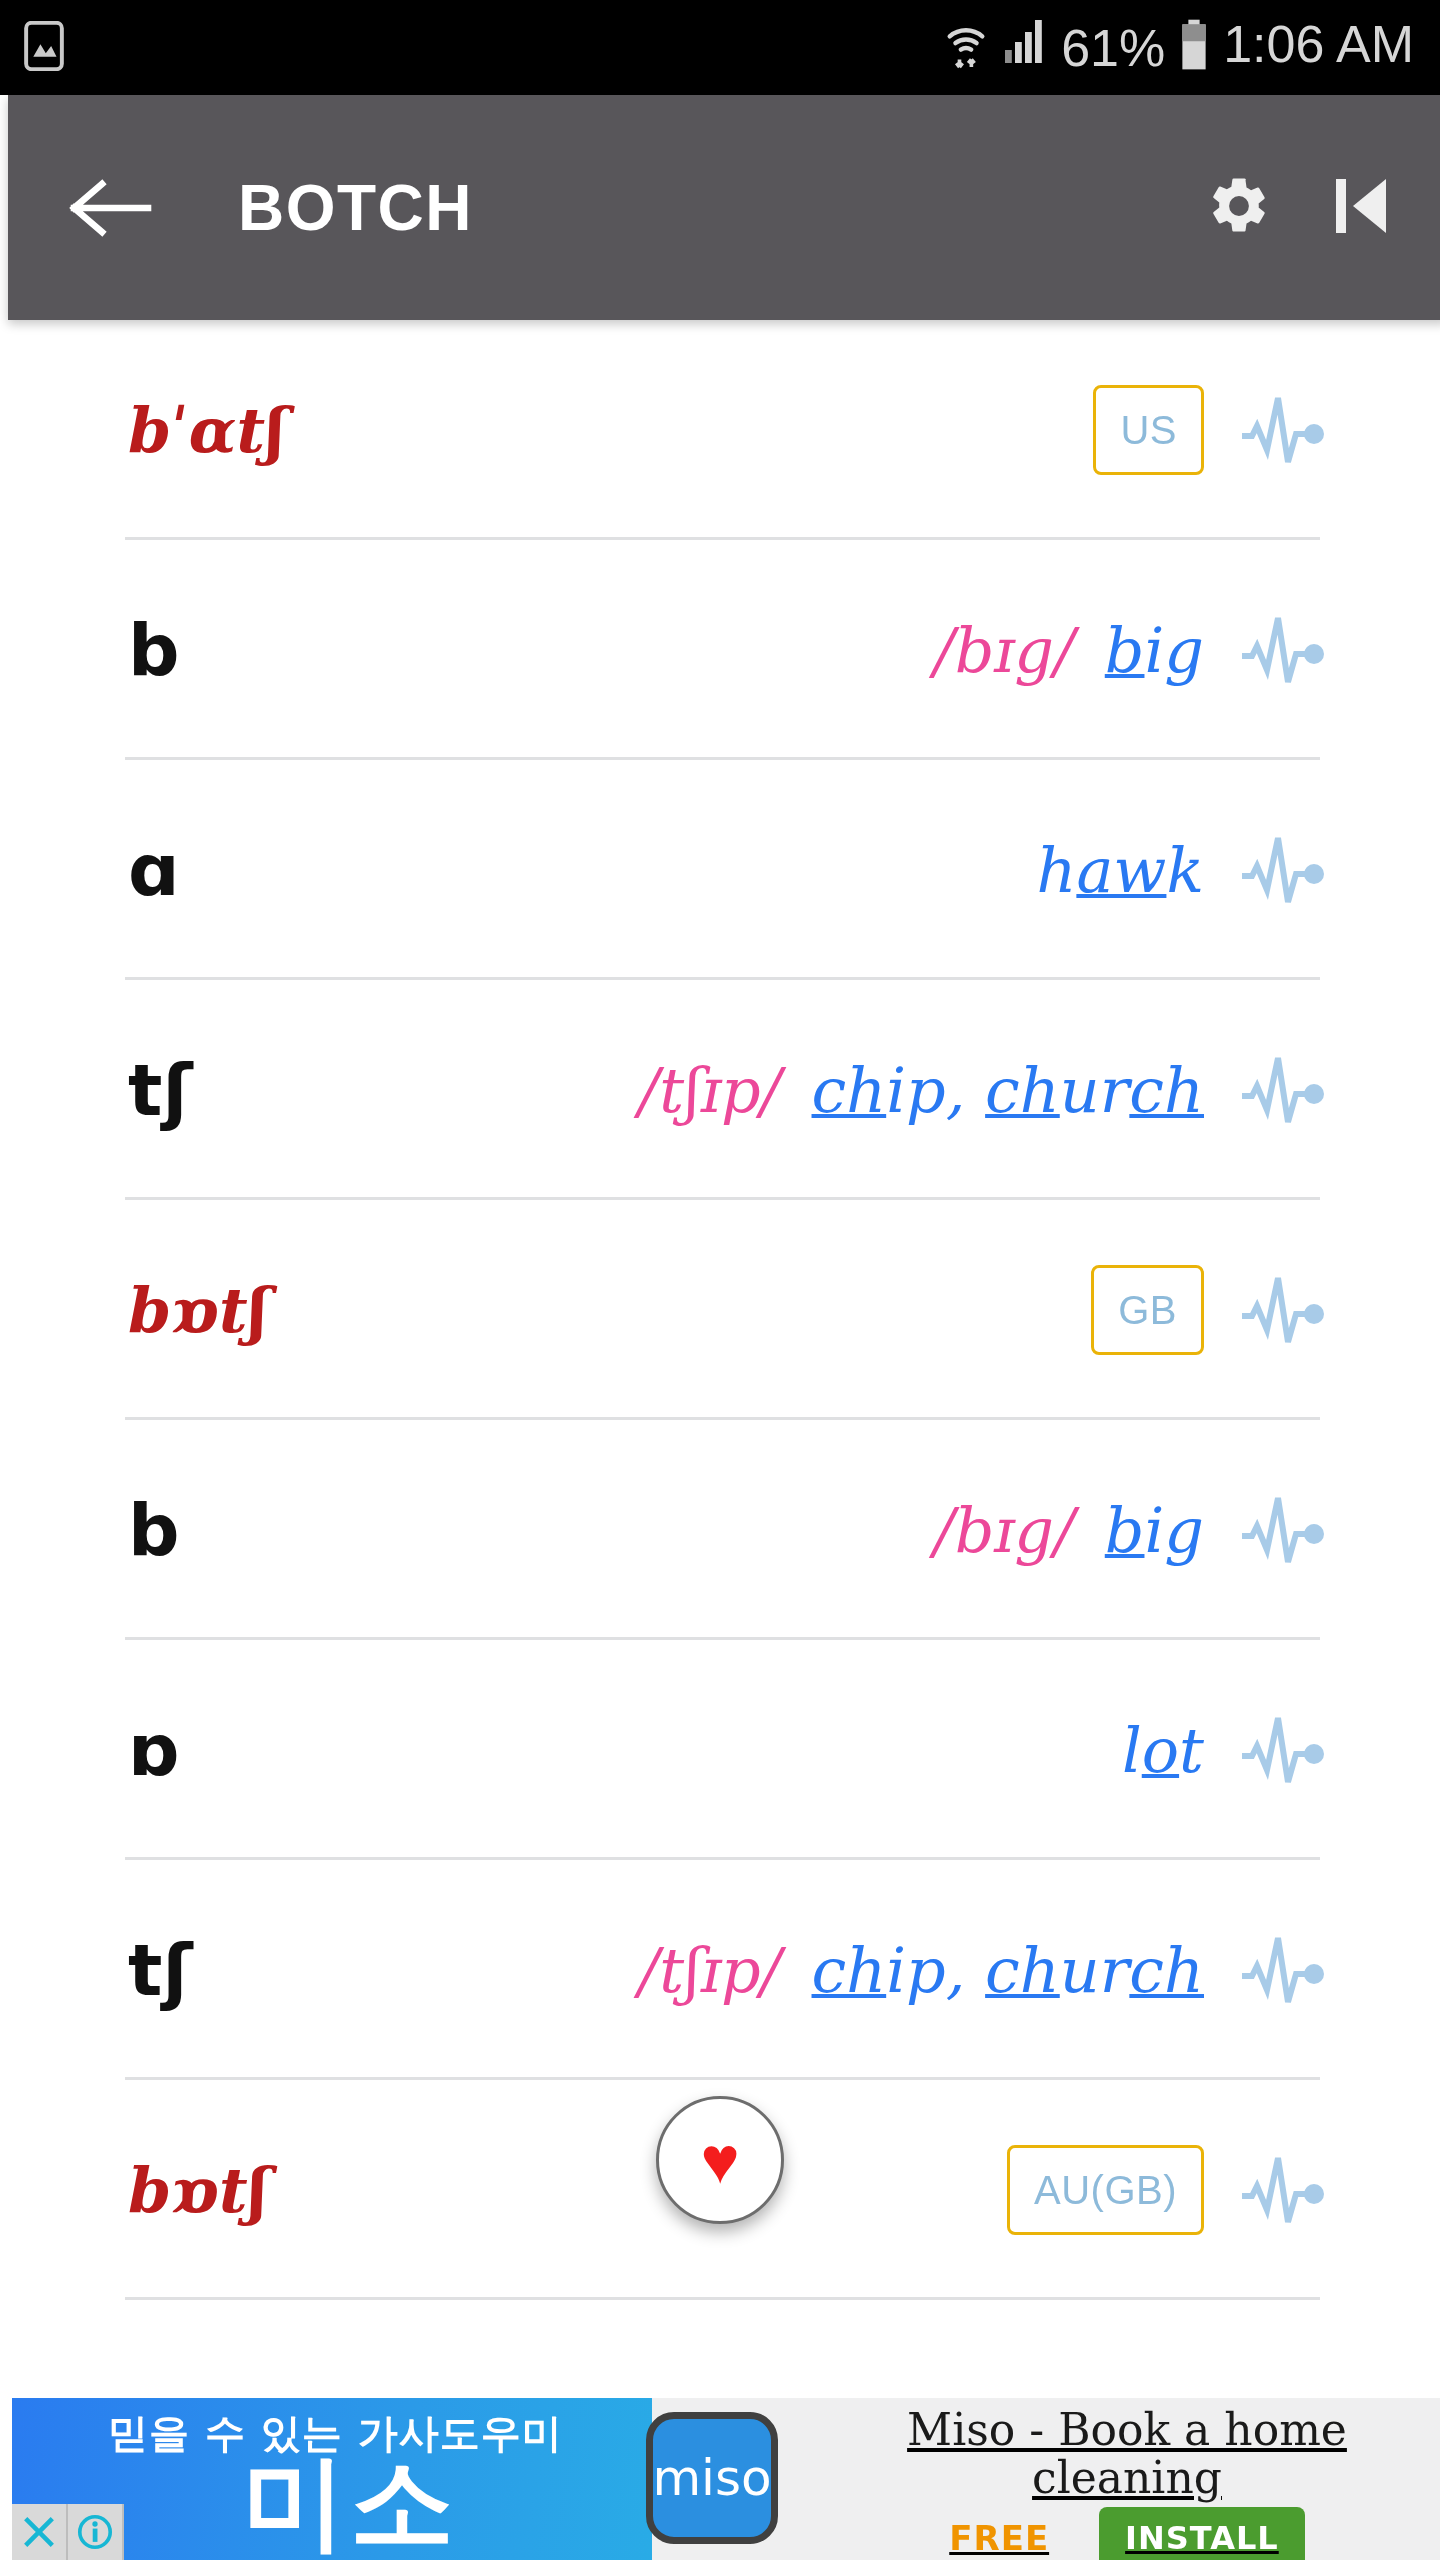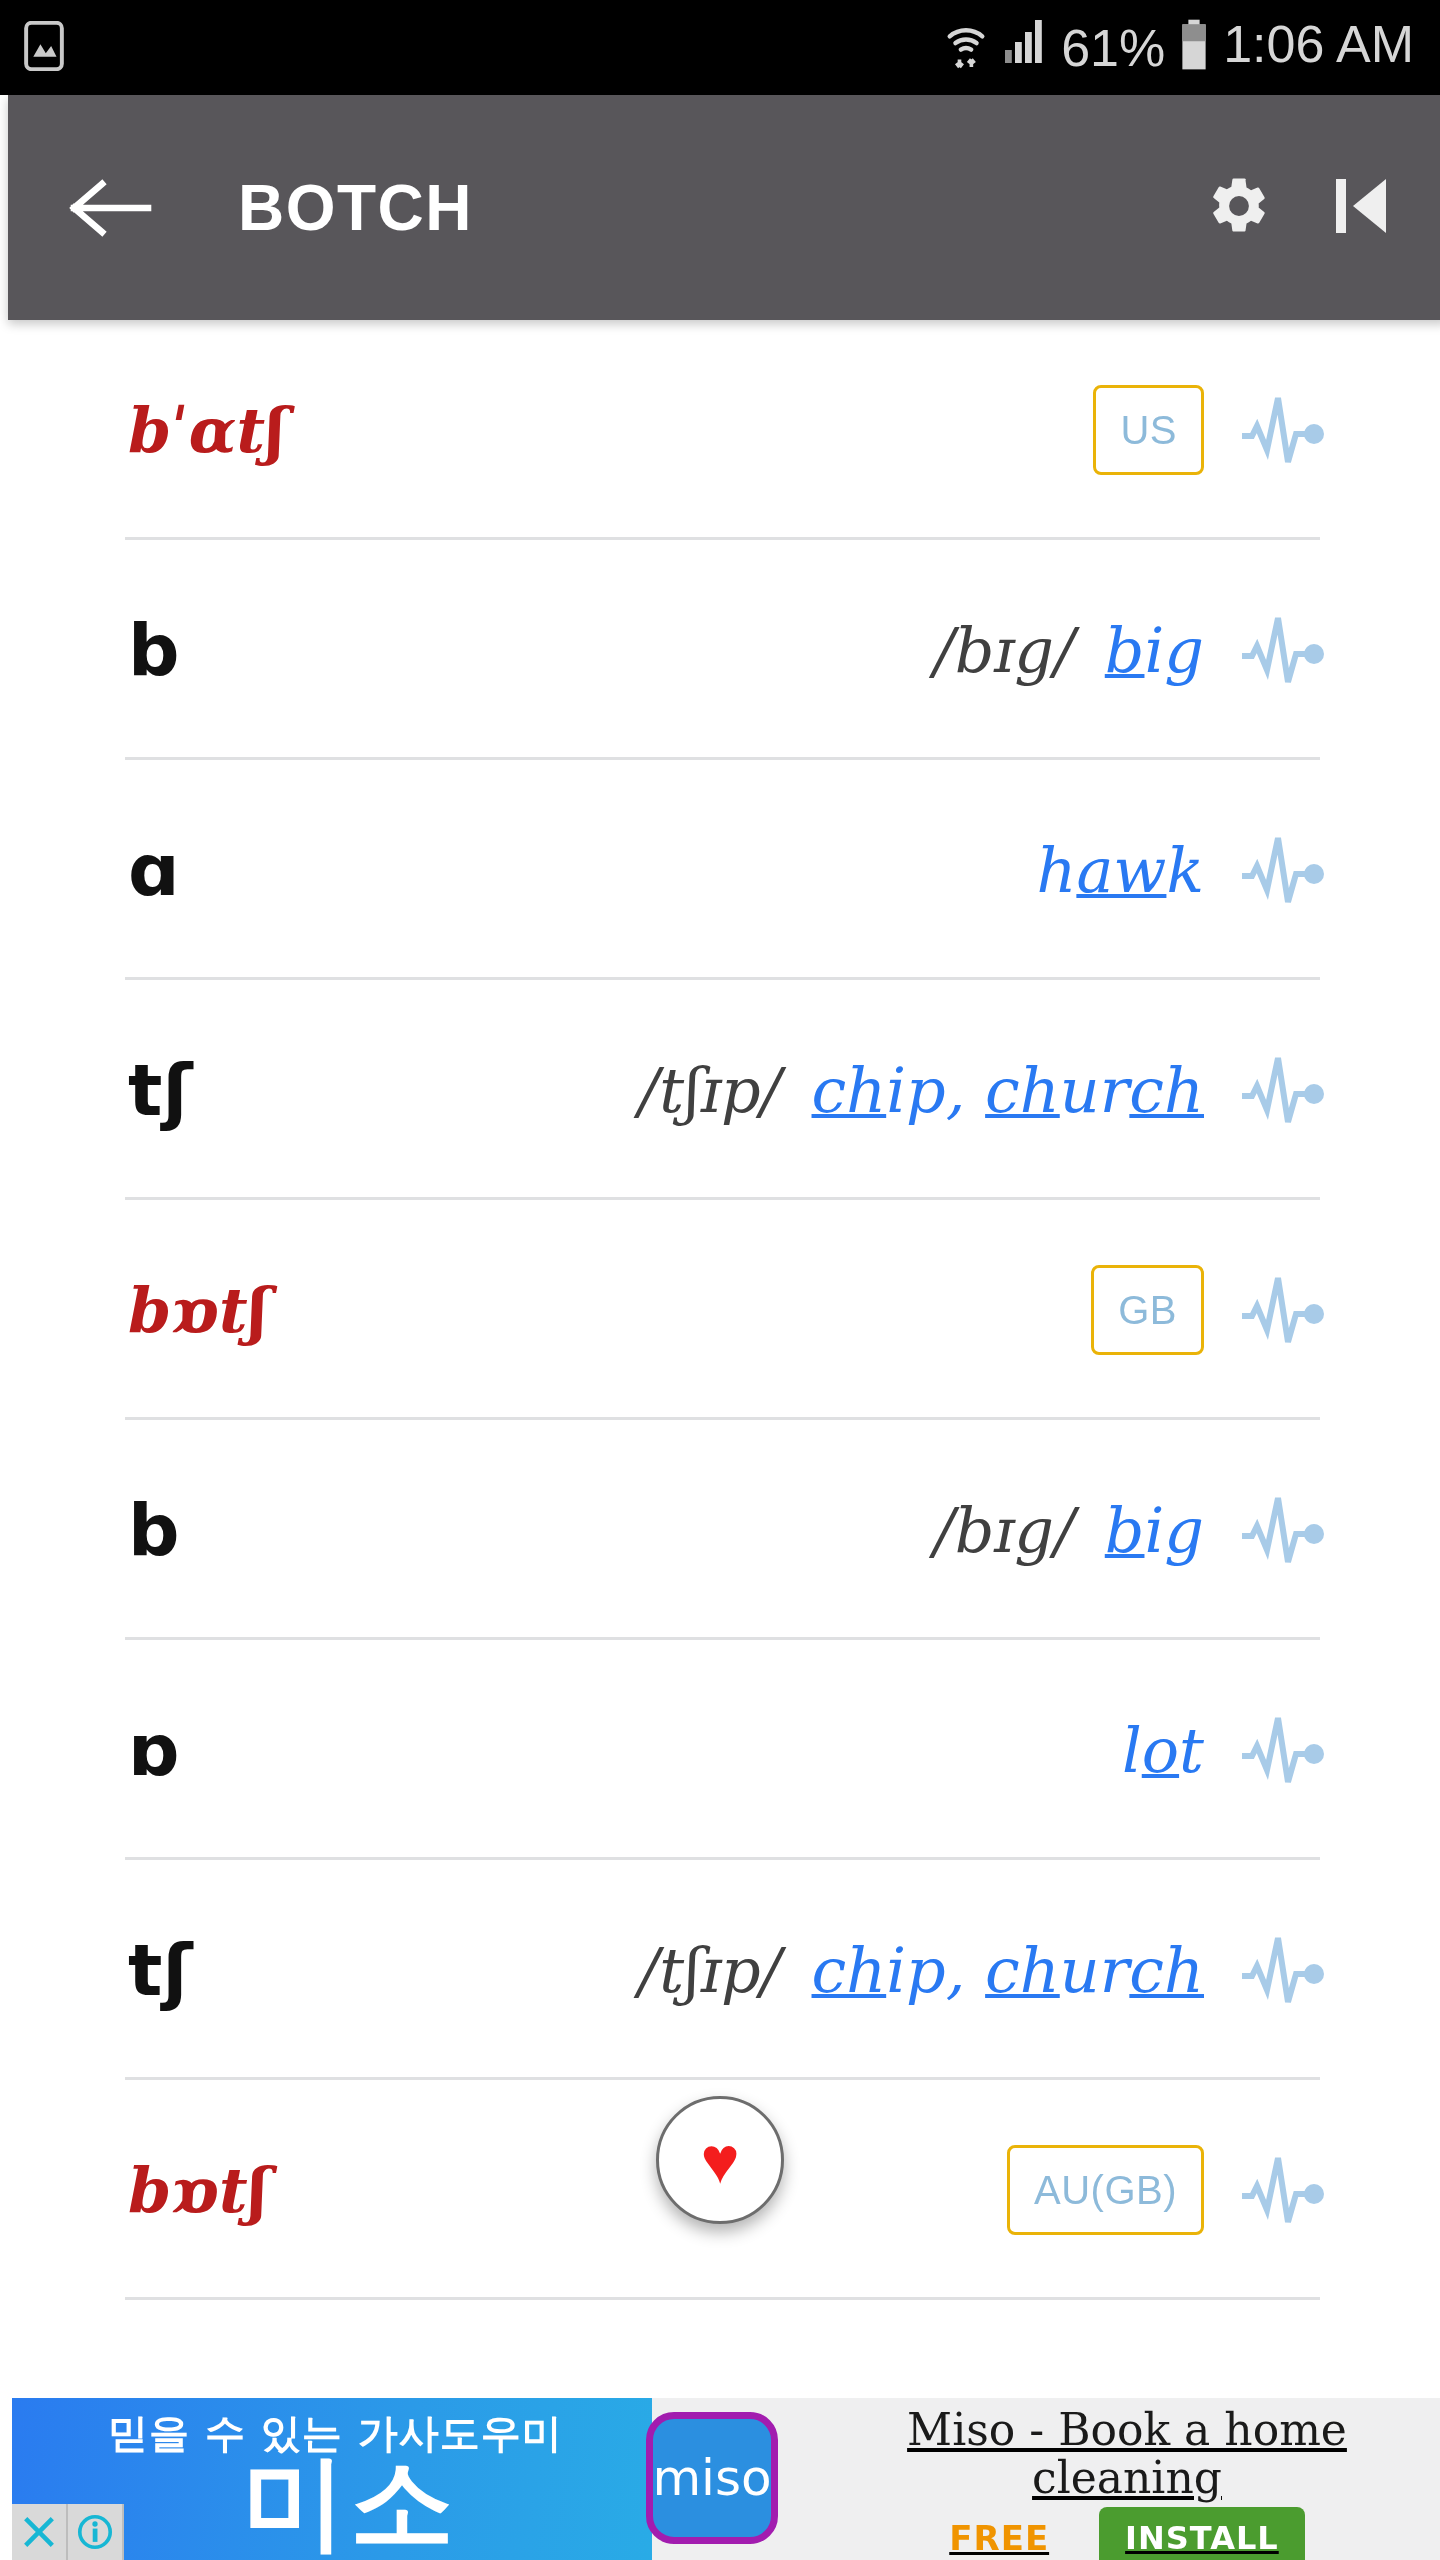--- a/index.html
+++ b/index.html
@@ -79,21 +79,21 @@
   .row-right {
     margin-left: auto;
     display: flex; align-items: center;
     gap: 30px;
     padding-right: 110px;
   }
   .phonetic {
     font-family: "DejaVu Serif", serif;
     font-style: italic;
     font-size: 62px;
-    color: #404040;
+    color: #ec4899;
     white-space: nowrap;
   }
   .example {
     font-family: "DejaVu Serif", serif;
     font-style: italic;
     font-size: 62px;
     color: #2979f2;
     white-space: nowrap;
   }
   .example u { text-decoration: underline; text-decoration-thickness: 4px; }
@@ -173,21 +173,21 @@
     width: 56px; height: 56px;
     background: #d9d9d9;
     display: flex; align-items: center; justify-content: center;
     border-right: 2px solid #bdbdbd;
   }
   .ad-icon-app {
     position: absolute; left: 634px; top: 14px;
     width: 132px; height: 132px;
     border-radius: 28px;
     background: #2b8fe0;
-    border: 7px solid #a21caf;
+    border: 7px solid #404040;
     display: flex; align-items: center; justify-content: center;
     z-index: 3;
   }
   .ad-icon-app span {
     color: #ffffff; font-size: 50px;
     font-family: "DejaVu Sans", sans-serif;
   }
   .ad-right {
     position: absolute; left: 790px; top: 0;
     width: 650px; height: 162px;

